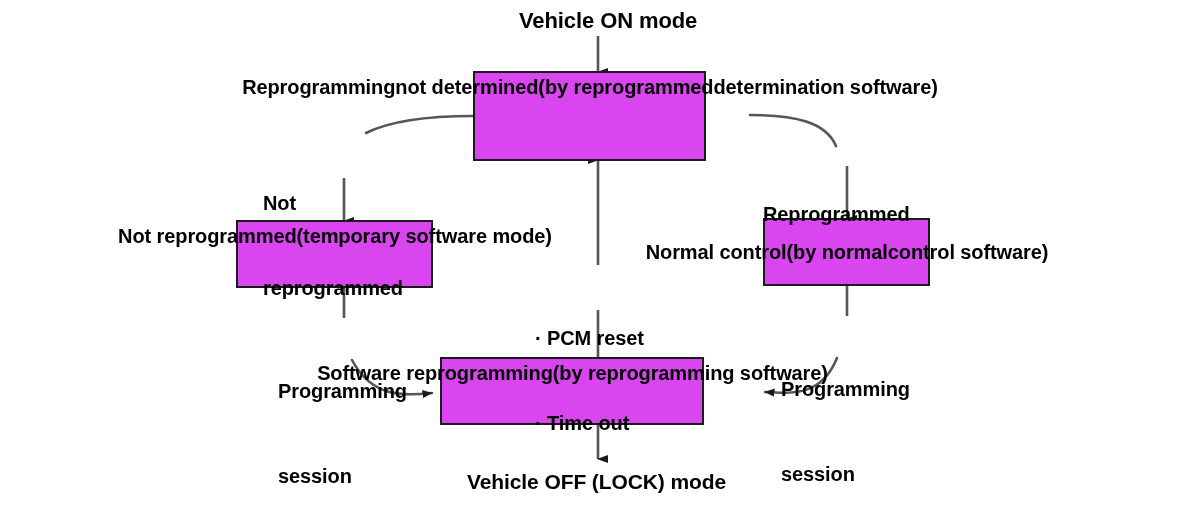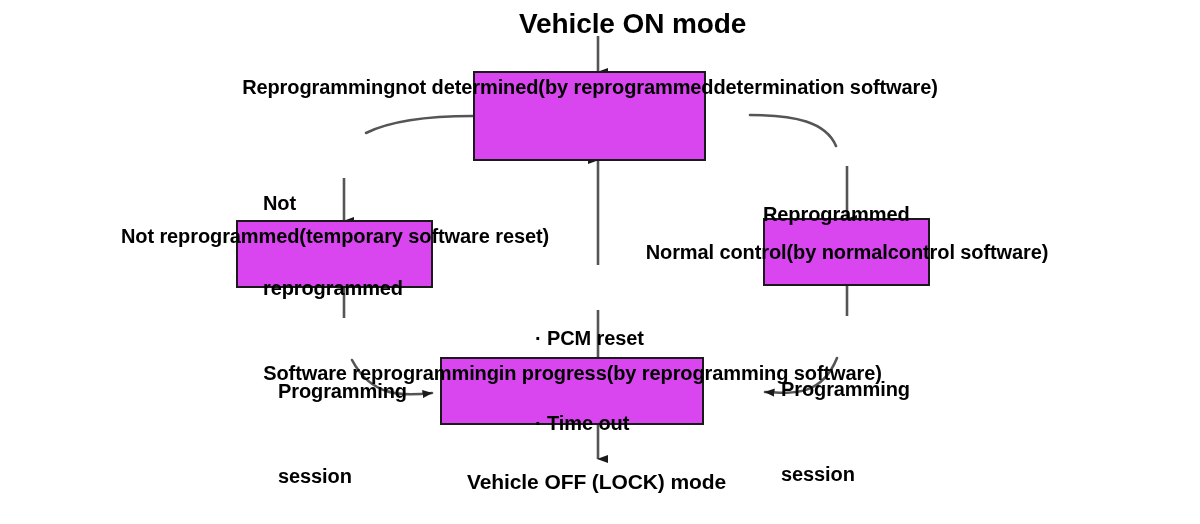--- a/index.html
+++ b/index.html
@@ -94,21 +94,21 @@
     <line x1="847" y1="286" x2="847" y2="316" stroke="#555555" stroke-width="2.6"></line>
 
     <path d="M837,358 C 822,395 795,394 765,392" fill="none" stroke="#555555" stroke-width="2.6" stroke-linecap="round" marker-end="url(#arrowLeft)"></path>
 
     <line x1="598" y1="265" x2="598" y2="160" stroke="#555555" stroke-width="2.6" marker-end="url(#arrowUp)"></line>
     <line x1="598" y1="358" x2="598" y2="310" stroke="#555555" stroke-width="2.6"></line>
 
     <line x1="598" y1="424" x2="598" y2="459" stroke="#555555" stroke-width="2.6" marker-end="url(#arrowDown)"></line>
   </svg>
 
-  <div class="free-label" id="label-vehicle-on" style="left:519px; top:8px; font-size:28px;">Vehicle ON mode</div>
+  <div class="free-label" id="label-vehicle-on" style="left:519px; top:8px; font-size:22px;">Vehicle ON mode</div>
 
   <div class="free-label" id="label-vehicle-off" style="left:467px; top:470px; font-size:21px;">Vehicle OFF (LOCK) mode</div>
 
   <div class="free-label edge-label" id="label-not-reprogrammed-branch" style="left:263px; top:130px;">
     <span class="lbl-line">Not</span>
     <span class="lbl-line">reprogrammed</span>
   </div>
 
   <div class="free-label edge-label" id="label-reprogrammed-branch" style="left:763px; top:141px;">
     <span class="lbl-line">Reprogrammed</span>
@@ -132,28 +132,27 @@
   <div class="node-box" id="box-reprog-not-determined" style="left:473px; top:71px; width:233px; height:90px;">
     <span class="node-line">Reprogramming</span>
     <span class="node-line">not determined</span>
     <span class="node-line">(by reprogrammed</span>
     <span class="node-line">determination software)</span>
   </div>
 
   <div class="node-box" id="box-not-reprogrammed" style="left:236px; top:220px; width:197px; height:68px;">
     <span class="node-line">Not reprogrammed</span>
     <span class="node-line">(temporary software</span>
-    <span class="node-line"> reset)</span>
+    <span class="node-line"> mode)</span>
   </div>
 
   <div class="node-box" id="box-normal-control" style="left:763px; top:218px; width:167px; height:68px;align-items:center;">
     <span class="node-line">Normal control</span>
     <span class="node-line">(by normal</span>
     <span class="node-line">control software)</span>
   </div>
 
   <div class="node-box" id="box-software-reprog" style="left:440px; top:357px; width:264px; height:68px;">
     <span class="node-line">Software reprogramming</span>
-    <span class="node-line">in progress</span>
     <span class="node-line">(by reprogramming software)</span>
   </div>
 
 </div>
 
 </body></html>

